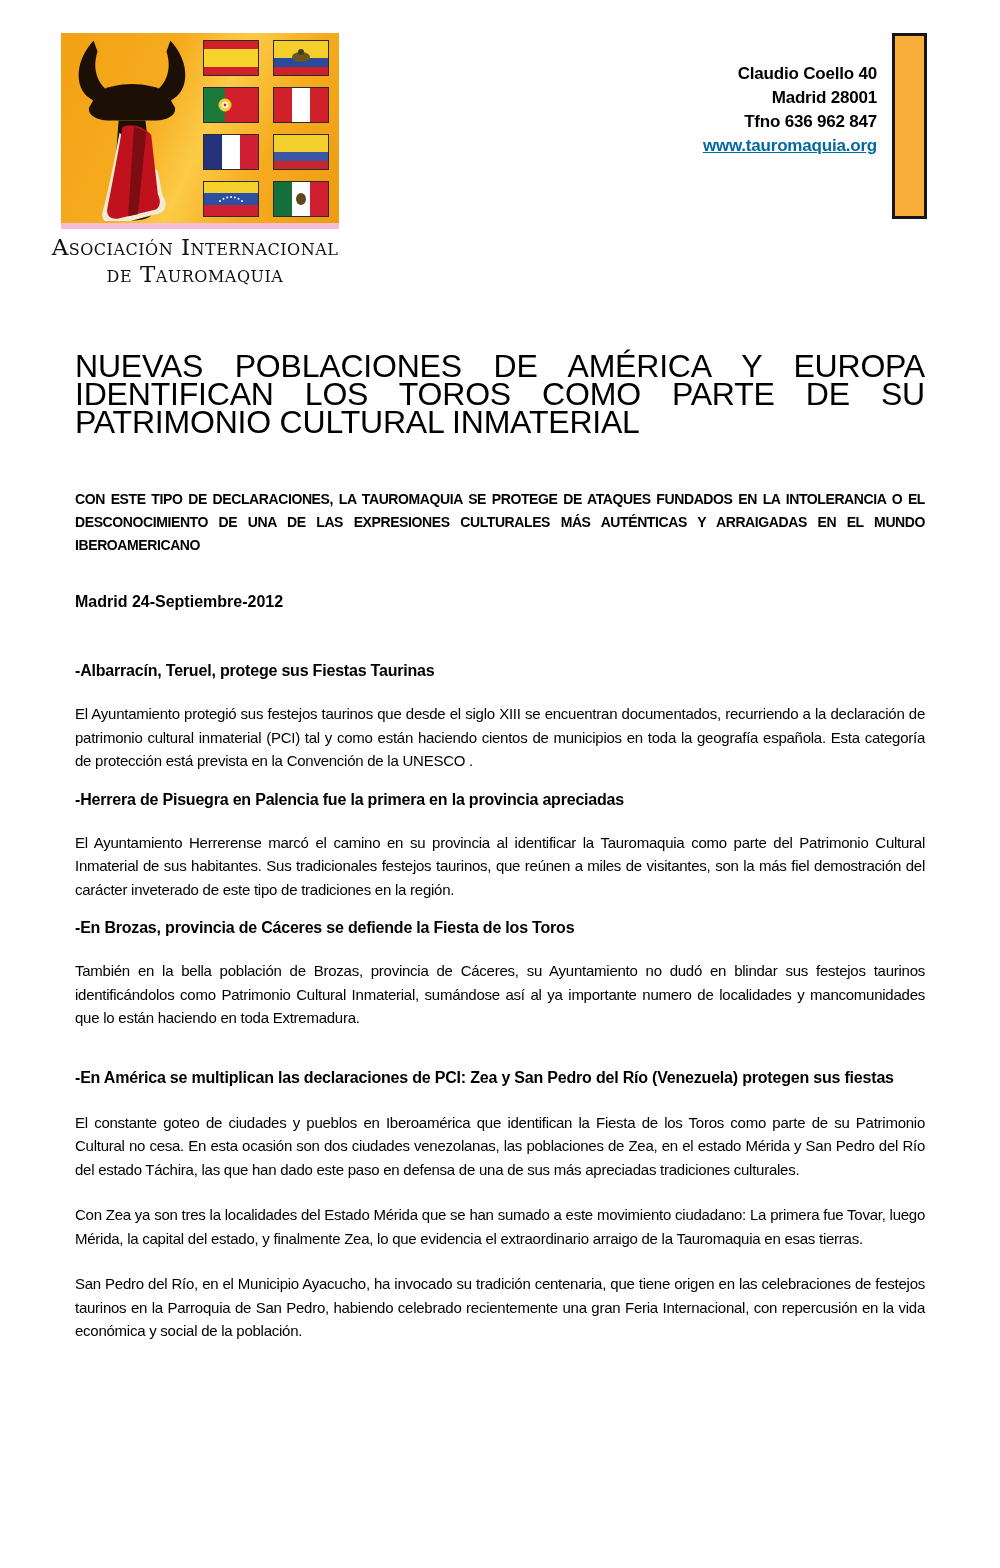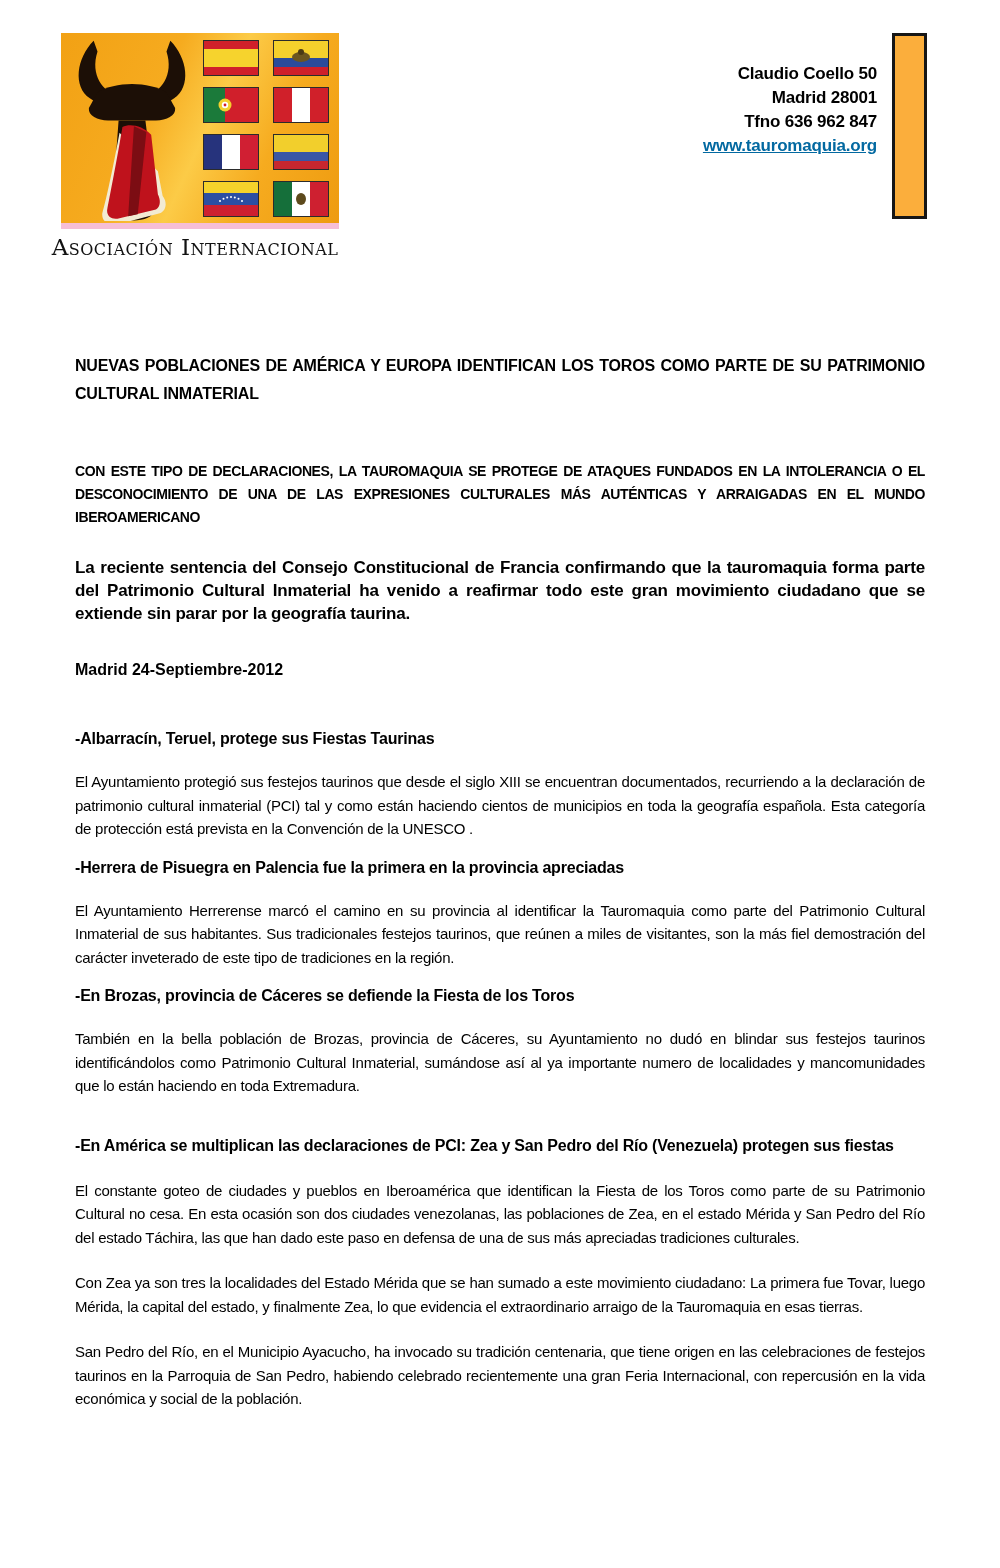--- a/index.html
+++ b/index.html
@@ -35,21 +35,21 @@
   .contact a { color:#0369a1; text-decoration:underline; }
 
   .orange-bar {
     position:absolute; left:892px; top:33px; width:29px; height:180px;
     background:#fbae3c; border:3px solid #161616;
   }
 
   
   .doc { position:absolute; left:75px; top:0; width:850px; }
   .doc-title {
-    margin:352px 0 0; font-size:16px; font-weight:bold; line-height:28px;
+    margin:352px 0 0; font-size:32px; font-weight:normal; line-height:28px;
     text-align:justify; letter-spacing:-0.2px;
   }
   .doc-subtitle {
     margin:52px 0 0; font-size:14px; font-weight:bold; line-height:23px;
     text-align:justify; letter-spacing:-0.4px;
   }
   .doc-lead {
     margin:27px 0 0; font-size:17px; font-weight:bold; line-height:23px;
     text-align:justify; letter-spacing:-0.2px;
   }
@@ -149,37 +149,37 @@
         <ellipse cx="28" cy="18" rx="5" ry="6" fill="#5d4a1c"></ellipse>
         <rect x="0.5" y="0.5" width="55" height="35" fill="none" stroke="#2b2b2b"></rect>
       </svg>
     </div>
 
     <div class="pink-strip"></div>
   </div>
 
   <div class="orgname">
     <div>Asociación Internacional</div>
+    <div>de Tauromaquia</div>
   </div>
 
   <div class="contact">
-    <div>Claudio Coello 50</div>
+    <div>Claudio Coello 40</div>
     <div>Madrid 28001</div>
     <div>Tfno 636 962 847</div>
     <div><a href="#">www.tauromaquia.org</a></div>
   </div>
 
   <div class="orange-bar"></div>
 
   <main class="doc">
     <h1 class="doc-title">NUEVAS POBLACIONES DE AMÉRICA Y EUROPA IDENTIFICAN LOS TOROS COMO PARTE DE SU PATRIMONIO CULTURAL INMATERIAL</h1>
 
     <p class="doc-subtitle">CON ESTE TIPO DE DECLARACIONES, LA TAUROMAQUIA SE PROTEGE DE ATAQUES FUNDADOS EN LA INTOLERANCIA O EL DESCONOCIMIENTO DE UNA DE LAS EXPRESIONES CULTURALES MÁS AUTÉNTICAS Y ARRAIGADAS  EN EL MUNDO IBEROAMERICANO</p>
 
-    <p class="doc-lead">La reciente sentencia del Consejo Constitucional de Francia confirmando que la tauromaquia forma parte del  Patrimonio Cultural Inmaterial ha venido a reafirmar todo este gran movimiento ciudadano que se extiende sin parar por la geografía taurina.</p>
 
     <p class="dateline">Madrid 24-Septiembre-2012</p>
 
     <section>
       <h2 class="sec-heading first">-Albarracín, Teruel, protege sus Fiestas Taurinas</h2>
       <p class="body-p">El Ayuntamiento protegió sus festejos taurinos que desde el siglo XIII se encuentran documentados,  recurriendo a la declaración de patrimonio cultural inmaterial (PCI) tal y como están haciendo cientos de municipios en toda la geografía española. Esta categoría de protección está prevista en la Convención de la UNESCO .</p>
     </section>
 
     <section>
       <h2 class="sec-heading">-Herrera de Pisuegra en Palencia fue la primera en la provincia apreciadas</h2>

